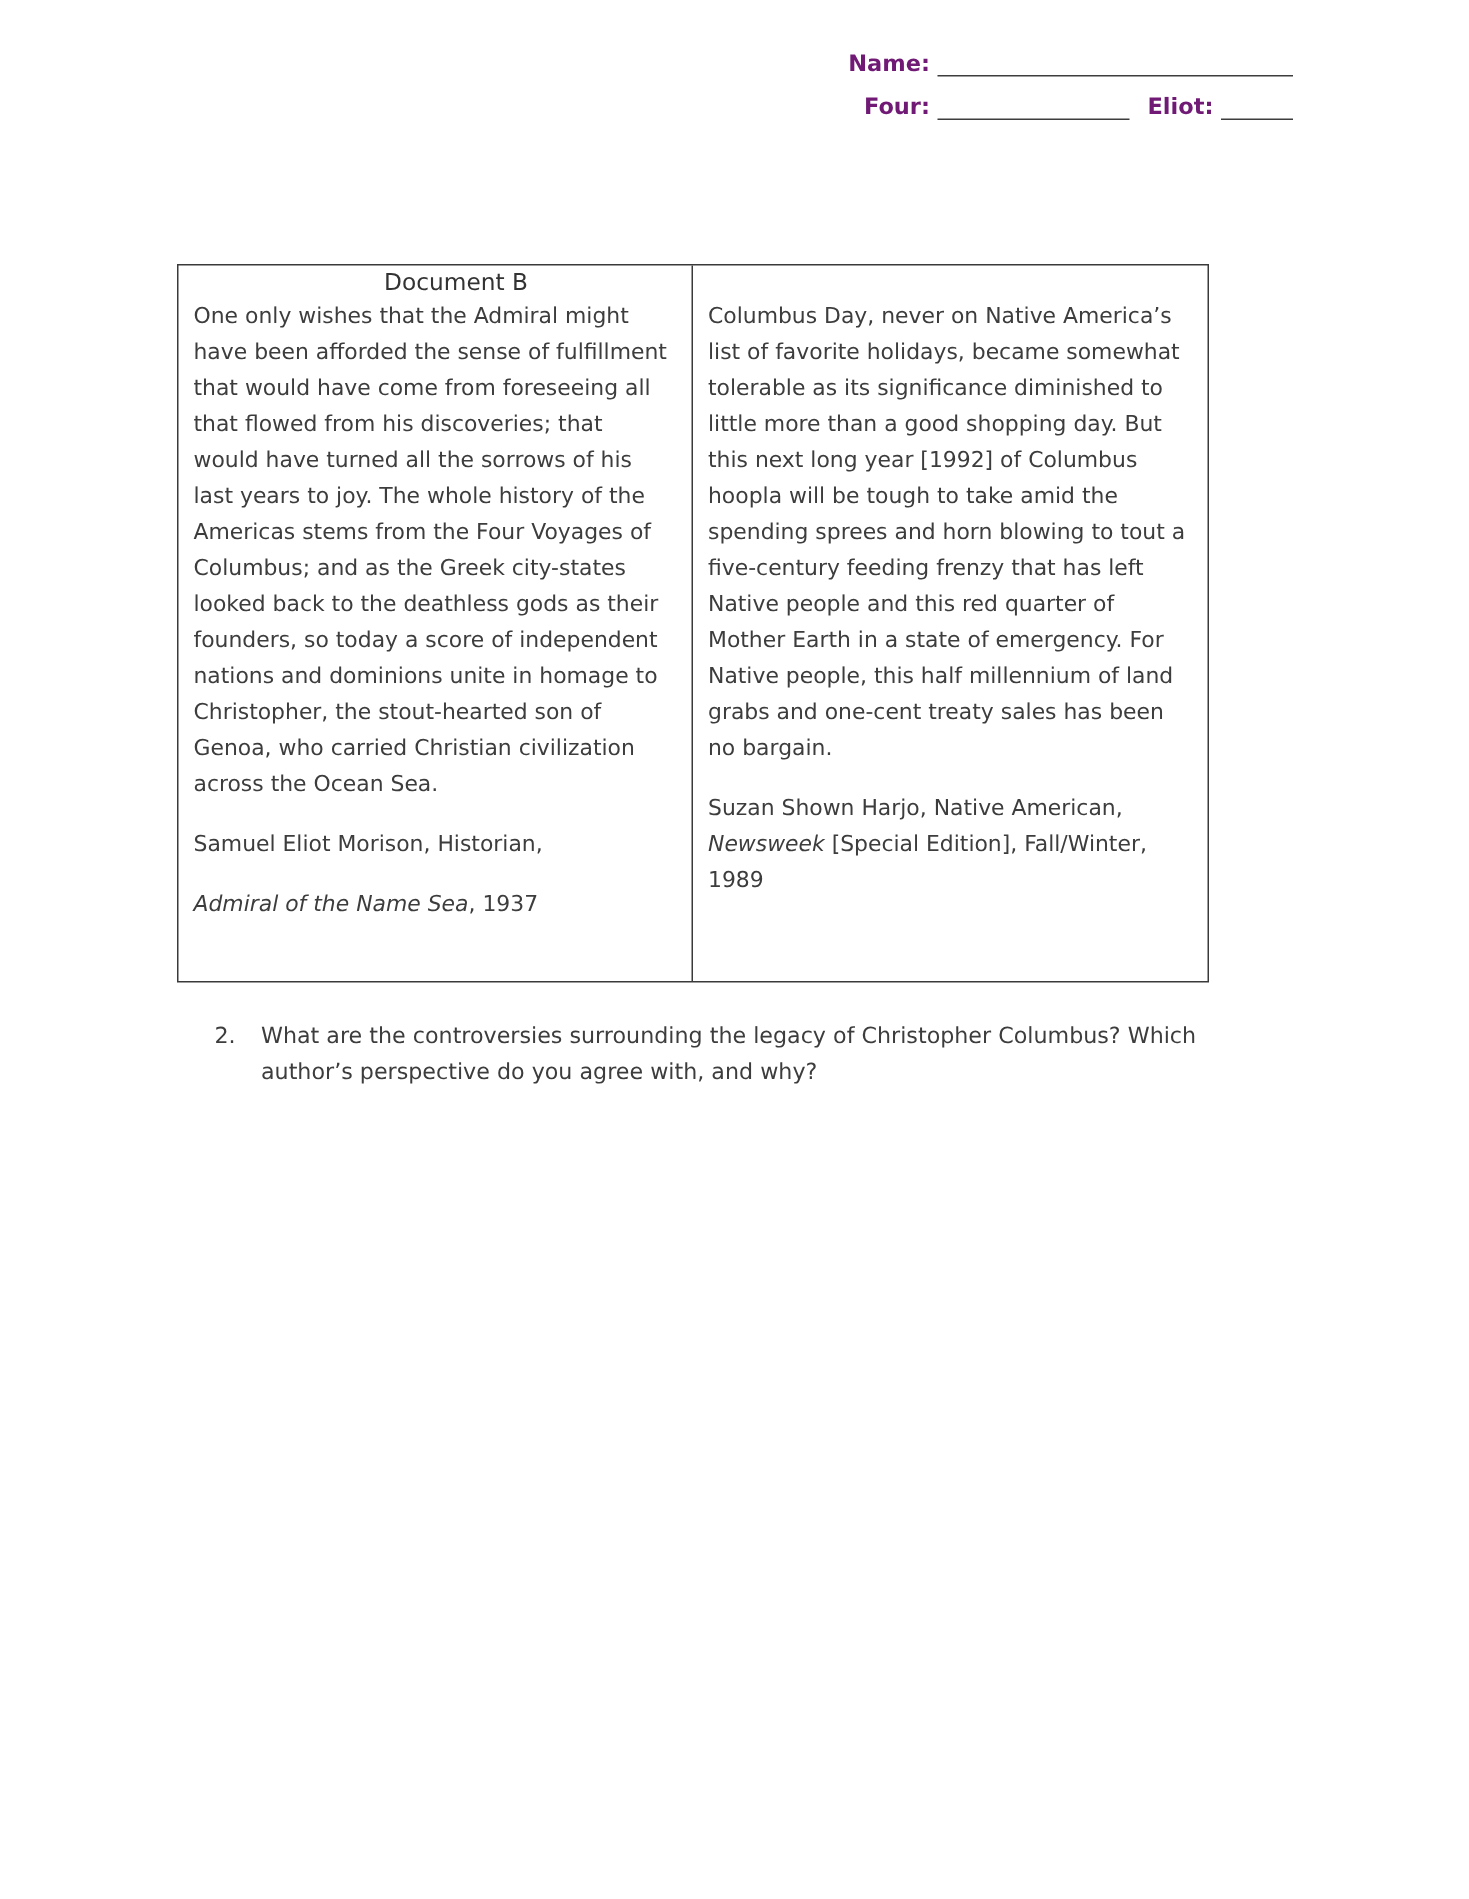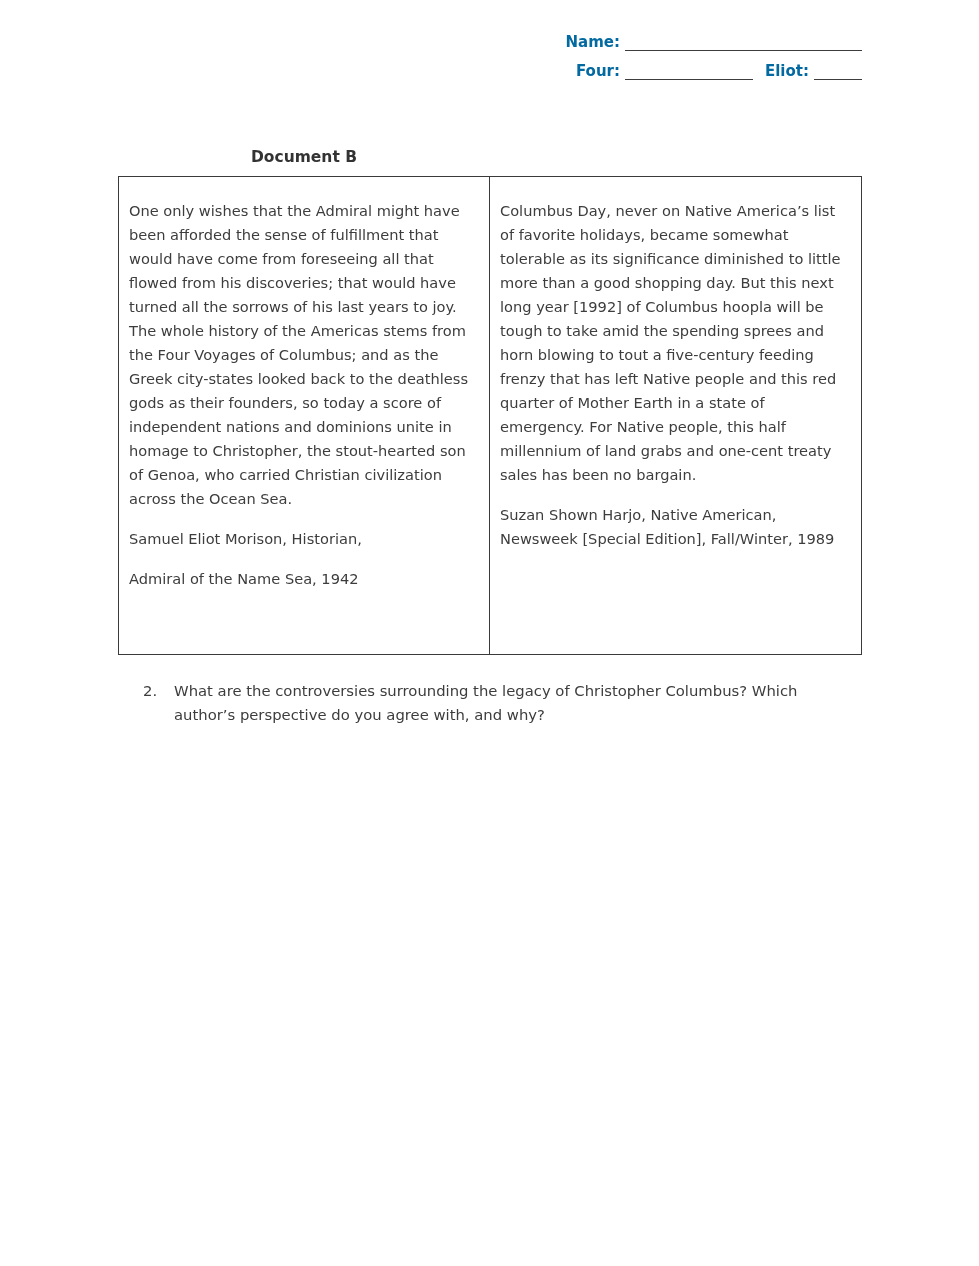--- a/index.html
+++ b/index.html
@@ -13,53 +13,53 @@
   }
   .page { position:relative; width:979px; height:1266px; background:#fff; }
 
   
   .header-block {
     position:absolute; top:33px; right:117px;
     display:flex; flex-direction:column; align-items:flex-end;
     font-size:15px;
   }
   .header-row { display:flex; align-items:flex-end; margin-bottom:11px; white-space:nowrap; }
-  .header-row b { font-weight:bold; color:#0369a1; }
+  .header-row b { font-weight:bold; color:#701a75; }
   .uline {
     display:inline-block; height:16px;
     border-bottom:1.6px solid #3d3d3d;
     margin-left:5px;
   }
   .uline.name  { width:237px; }
   .uline.date  { width:128px; margin-right:12px; }
   .uline.period{ width:48px; }
 
   
   .doc-titles {
     position:absolute; top:148px; left:118px; width:744px;
     display:flex;
   }
   .doc-title {
-    width:50%; text-align:center; font-weight:bold; font-size:15.5px; color:#333;
+    width:50%; text-align:center; font-weight:normal; font-size:15.5px; color:#333;margin-top:31px;
   }
   .doc-table {
-    position:absolute; top:176px; left:118px; width:744px; height:479px;
+    position:absolute; top:176px; left:118px; width:688px; height:479px;
     border:1.5px solid #3a3a3a;
     display:flex;
   }
   .doc-cell {
     width:50%;
     padding:22px 12px 12px 10px;
     font-size:14.6px;
     line-height:24px;
   }
   .doc-cell.left { border-right:1.5px solid #3a3a3a; }
   .doc-cell p { margin-bottom:16px; }
   .doc-cell p:last-child { margin-bottom:0; }
-  .italic { }
+  .italic { font-style:italic; }
 
   
   .question {
     position:absolute; top:679px; left:143px; width:710px;
     display:flex; font-size:14.8px; line-height:24px;
   }
   .q-num { width:31px; flex:0 0 31px; }
   .q-text { flex:1; }
 </style>
 </head>
@@ -82,21 +82,21 @@
 
   <div class="doc-titles">
     <div class="doc-title">Document B</div>
   </div>
 
   <div class="doc-table">
 
     <div class="doc-cell left">
       <p>One only wishes that the Admiral might have been afforded the sense of fulfillment that would have come from foreseeing all that flowed from his discoveries; that would have turned all the sorrows of his last years to joy. The whole history of the Americas stems from the Four Voyages of Columbus; and as the Greek city-states looked back to the deathless gods as their founders, so today a score of independent nations and dominions unite in homage to Christopher, the stout-hearted son of Genoa, who carried Christian civilization across the Ocean Sea.</p>
       <p>Samuel Eliot Morison, Historian,</p>
-      <p><span class="italic">Admiral of the Name Sea</span><span>, 1942</span></p>
+      <p><span class="italic">Admiral of the Name Sea</span><span>, 1937</span></p>
     </div>
 
     <div class="doc-cell">
       <p>Columbus Day, never on Native America’s list of favorite holidays, became somewhat tolerable as its significance diminished to little more than a good shopping day. But this next long year [1992] of Columbus hoopla will be tough to take amid the spending sprees and horn blowing to tout a five-century feeding frenzy that has left Native people and this red quarter of Mother Earth in a state of emergency. For Native people, this half millennium of land grabs and one-cent treaty sales has been no bargain.</p>
       <p><span>Suzan Shown Harjo, Native American, </span><span class="italic">Newsweek</span><span> [Special Edition], Fall/Winter, 1989</span></p>
     </div>
 
   </div>
 
   <div class="question">

